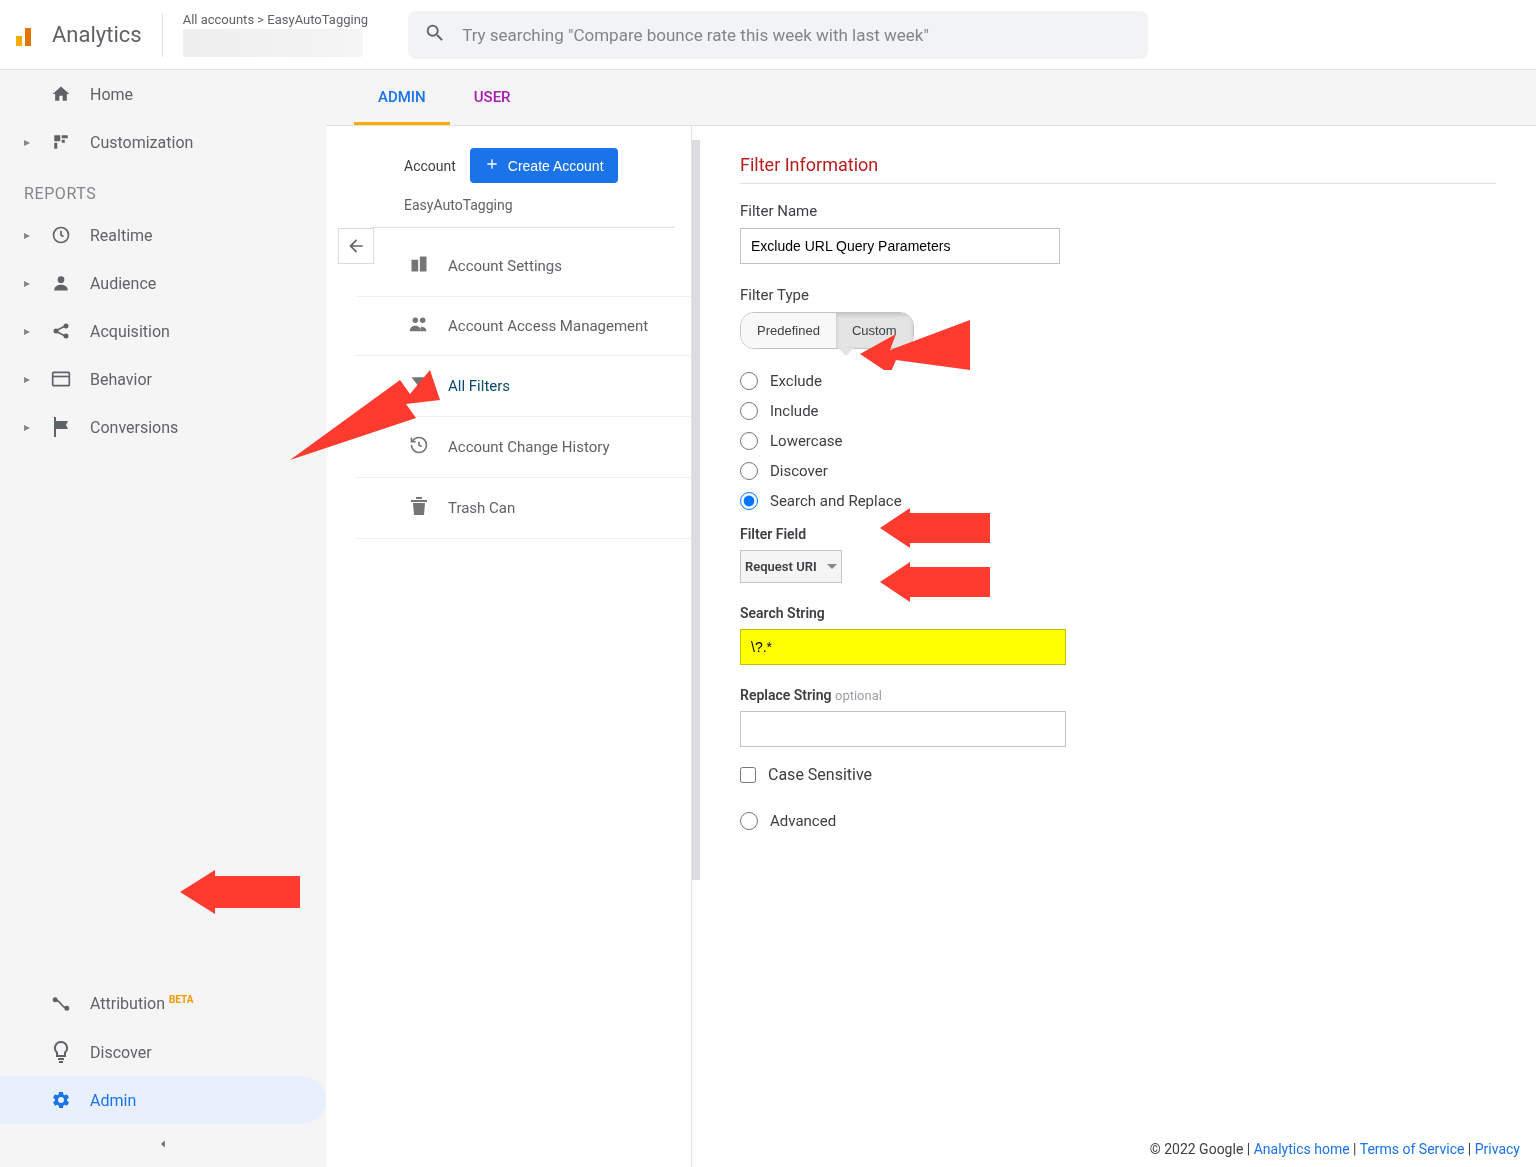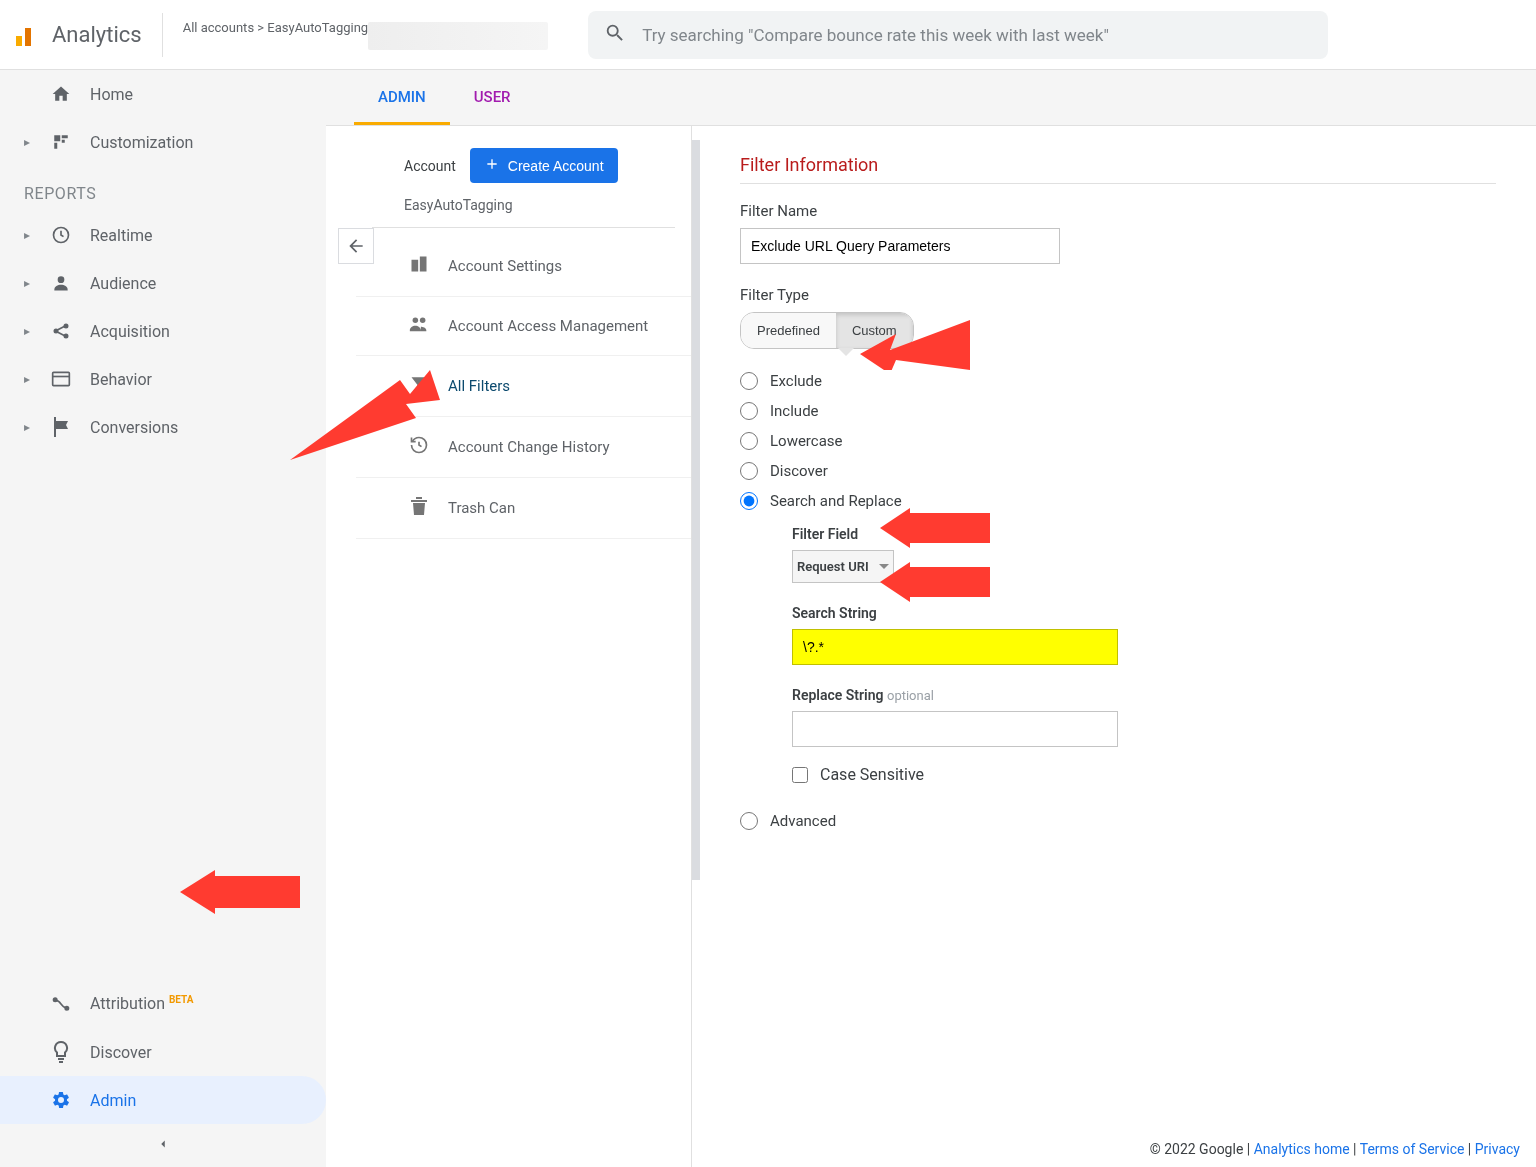--- a/index.html
+++ b/index.html
@@ -1,20 +1,20 @@
 <!DOCTYPE html>
 <html><head>
 <meta charset="utf-8">
 <style>
 * { box-sizing: border-box; margin: 0; padding: 0; }
 body { font-family: Roboto, Arial, sans-serif; background: #f5f5f5; color: #3c4043; width: 1536px; height: 1167px; position: relative; overflow: hidden; }
 .header { background: #fff; height: 70px; display: flex; align-items: center; padding: 0 16px; border-bottom: 1px solid #e0e0e0; }
 .logo-block { display: flex; align-items: center; gap: 12px; padding-right: 20px; border-right: 1px solid #e0e0e0; height: 44px; }
 .logo-title { font-size: 22px; color: #5f6368; }
-.breadcrumb-block { display: flex; flex-direction: row; padding: 0 20px; }
+.breadcrumb-block { display: flex; flex-direction: column; padding: 0 20px; }
 .breadcrumb { font-size: 13px; color: #5f6368; }
 .blurred { width: 180px; height: 28px; background: linear-gradient(90deg,#eee,#f5f5f5); border-radius: 2px; margin-top: 2px; }
 .search-bar { flex: 1; max-width: 740px; height: 48px; background: #f1f3f4; border-radius: 8px; display: flex; align-items: center; padding: 0 16px; gap: 16px; margin-left: 20px; }
 .search-placeholder { color: #80868b; font-size: 17px; }
 
 .layout { display: flex; height: calc(100% - 70px); }
 .sidebar { width: 326px; background: #f5f5f5; display: flex; flex-direction: column; position: relative; }
 .nav-item { display: flex; align-items: center; gap: 18px; height: 48px; padding: 0 24px; color: #5f6368; font-size: 16px; cursor: pointer; }
 .nav-item .caret { width: 8px; color: #80868b; font-size: 12px; }
 .nav-item.no-caret .caret { visibility: hidden; }
@@ -55,21 +55,21 @@
 .toggle-group { display: inline-flex; border: 1px solid #c4c4c4; border-radius: 14px; overflow: hidden; }
 .toggle-btn { padding: 10px 16px; font-size: 13px; font-weight: 500; background: #f8f8f8; border: none; cursor: pointer; color: #3c4043; }
 .toggle-btn.selected { background: #e4e4e4; box-shadow: inset 0 2px 4px rgba(0,0,0,0.15); }
 .toggle-arrowdown { position: relative; margin-top: -1px; margin-left: 98px; }
 .toggle-arrowdown::after { content: ''; position: absolute; border: 8px solid transparent; border-top-color: #e4e4e4; left: 0; top: 0; }
 
 .radio-list { margin-top: 18px; }
 .radio-row { display: flex; align-items: center; gap: 12px; padding: 6px 0; }
 .radio-row input[type=radio] { width: 18px; height: 18px; }
 .radio-row label { font-size: 15px; color: #3c4043; }
-.indent-block { margin-left: 52px; margin-top: 10px; }
+.indent-block { margin-top: 10px; }
 .sub-label { font-size: 14px; font-weight: 600; color: #3c4043; margin-bottom: 8px; }
 .dropdown-btn { border: 1px solid #c4c4c4; background: #f5f5f5; padding: 8px 4px; font-size: 13px; font-weight: 600; display: inline-flex; align-items: center; gap: 10px; cursor: pointer; }
 .dd-caret { border: 5px solid transparent; border-top-color: #888; margin-top: 5px; }
 .highlight-input { width: 326px; height: 36px; border: 1px solid #c0c000; background: #ffff00; padding: 0 10px; font-size: 14px; }
 .optional { color: #9aa0a6; font-size: 13px; font-weight: 400; }
 .checkbox-row { display: flex; align-items: center; gap: 12px; margin-top: 18px; }
 .checkbox-row input { width: 16px; height: 16px; }
 .footer-bar { position: absolute; bottom: 0; right: 16px; font-size: 14px; color: #3c4043; padding: 10px 0; }
 .footer-bar a { color: #1a73e8; text-decoration: none; }
 </style>

